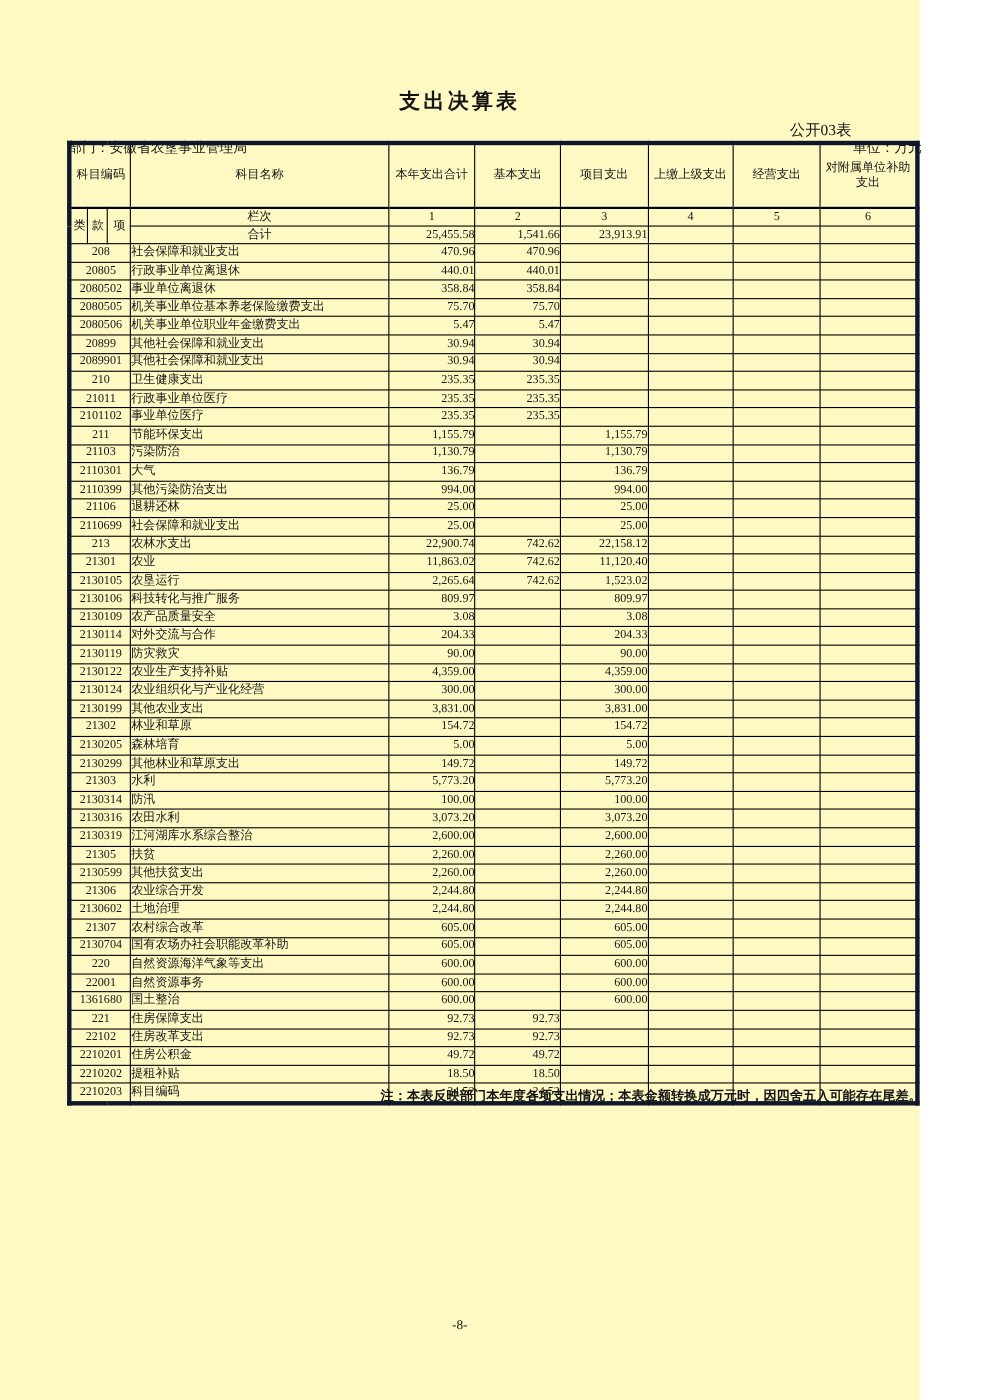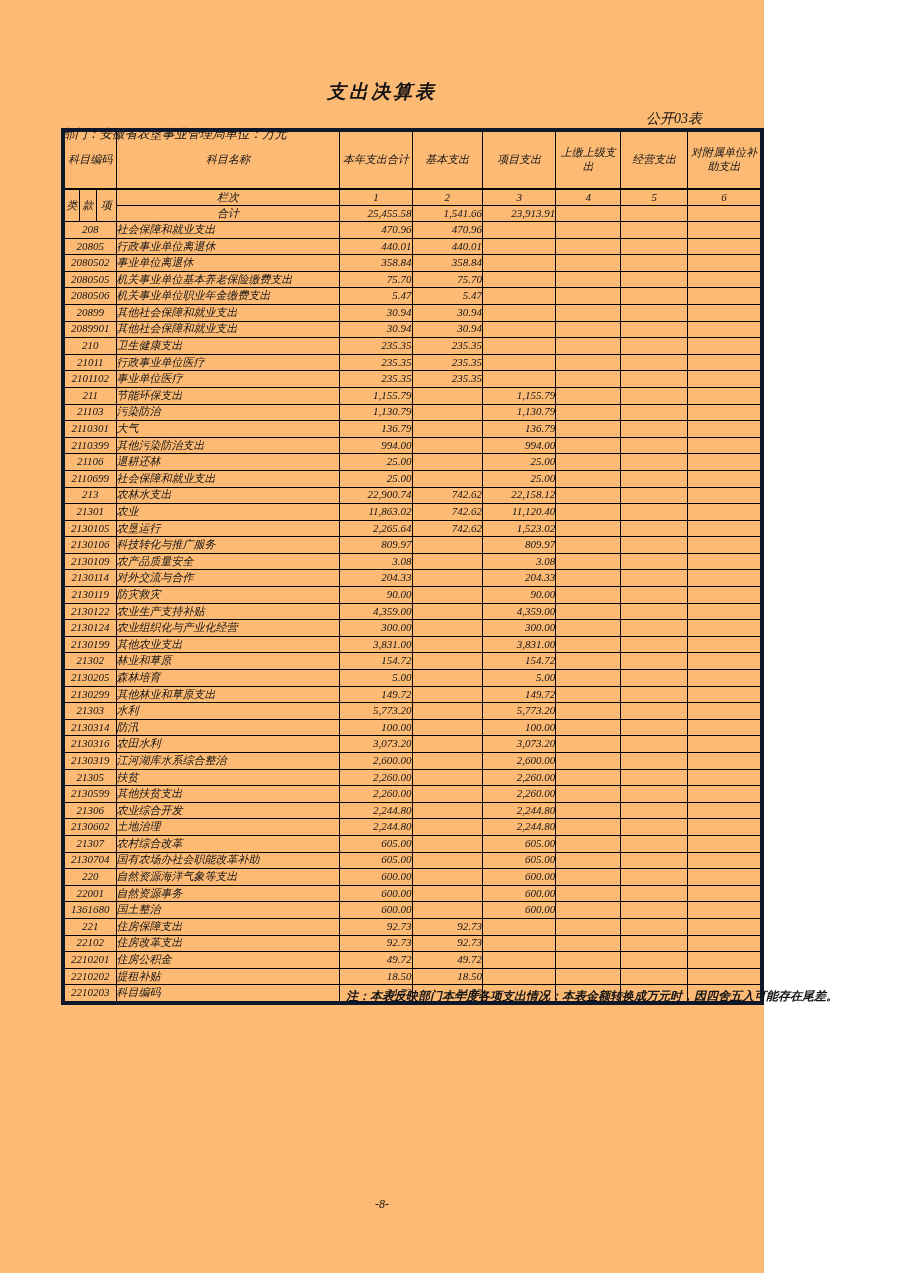--- a/index.html
+++ b/index.html
@@ -8,24 +8,23 @@
     background: #ffffff;
   }
   body {
     width: 900px;
     height: 1273px;
     font-family: "Liberation Serif", serif;
     color: #141414;
   }
   .sheet {
     position: relative;
-    width: 764px;
+    width: 836px;
     height: 1273px;
-    background: #fdba74;
-    font-style: italic;
+    background: #fef9c3;
   }
   .doc-title {
     position: absolute;
     top: 79px;
     left: 0;
     width: 100%;
     text-align: center;
     font-size: 19px;
     font-weight: bold;
     letter-spacing: 3px;
@@ -36,21 +35,21 @@
     top: 110px;
     right: 62px;
     font-size: 14px;
   }
   .meta-row {
     position: absolute;
     top: 126px;
     left: 62px;
     width: 776px;
     display: flex;
-    justify-content: flex-start;
+    justify-content: space-between;
     font-size: 12.5px;
   }
   table.acct {
     position: absolute;
     top: 128px;
     left: 61px;
     border-collapse: collapse;
     table-layout: fixed;
     border: 4px solid #0f172a;
   }

